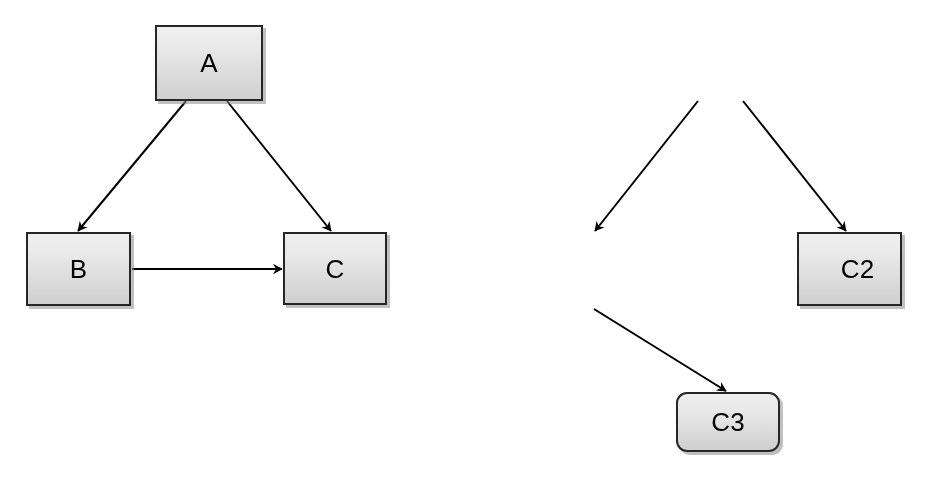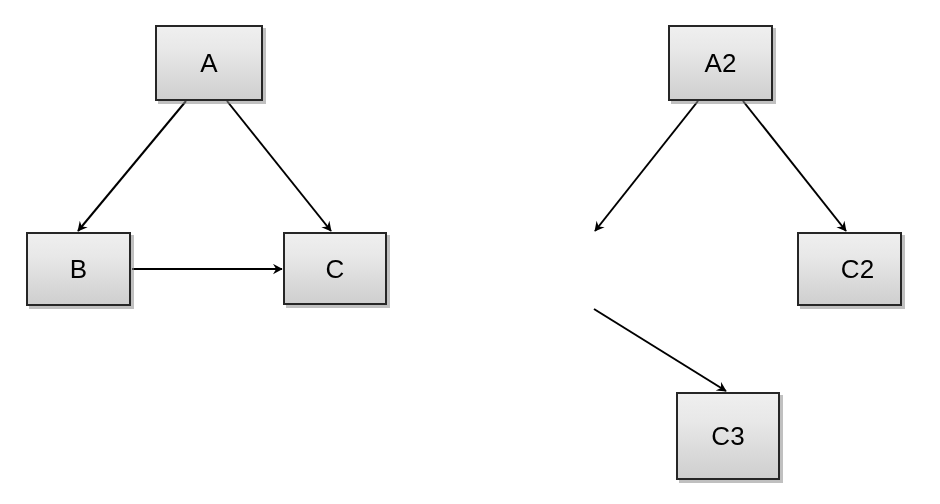--- a/index.html
+++ b/index.html
@@ -70,23 +70,20 @@
 
   <div class="node" style="left: 155px; top: 25px; width: 108px; height: 76px;">
     <span class="node-label">A</span>
   </div>
   <div class="node" style="left: 26px; top: 232px; width: 105px; height: 74px;">
     <span class="node-label">B</span>
   </div>
   <div class="node" style="left: 283px; top: 232px; width: 104px; height: 73px;">
     <span class="node-label">C</span>
   </div>
-  <div class="node" style="left: 668px; top: 25px; width: 105px; height: 76px;">
-    <span class="node-label">A2</span>
-  </div>
   <div class="node" style="left: 797px; top: 232px; width: 105px; height: 74px; padding-left: 16px;">
     <span class="node-label">C2</span>
   </div>
-  <div class="node" style="left: 676px; top: 392px; width: 104px; height: 88px;">
+  <div class="node" style="left: 676px; top: 392px; width: 104px; height: 60px; border-radius: 11px;">
     <span class="node-label">C3</span>
   </div>
 
 </div>
 
 </body></html>

